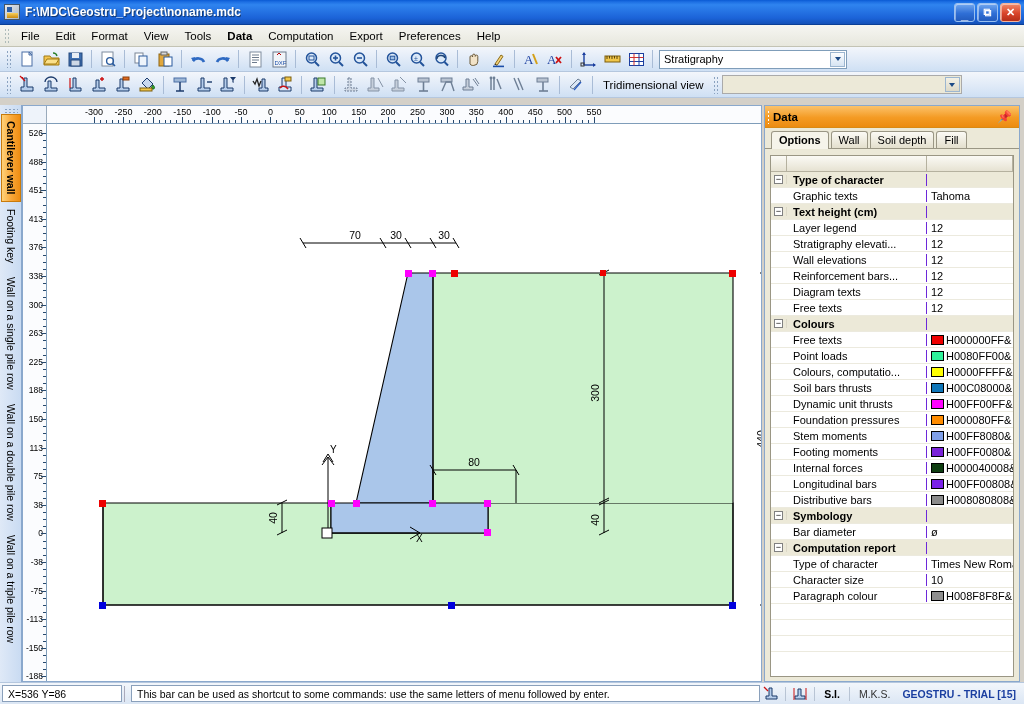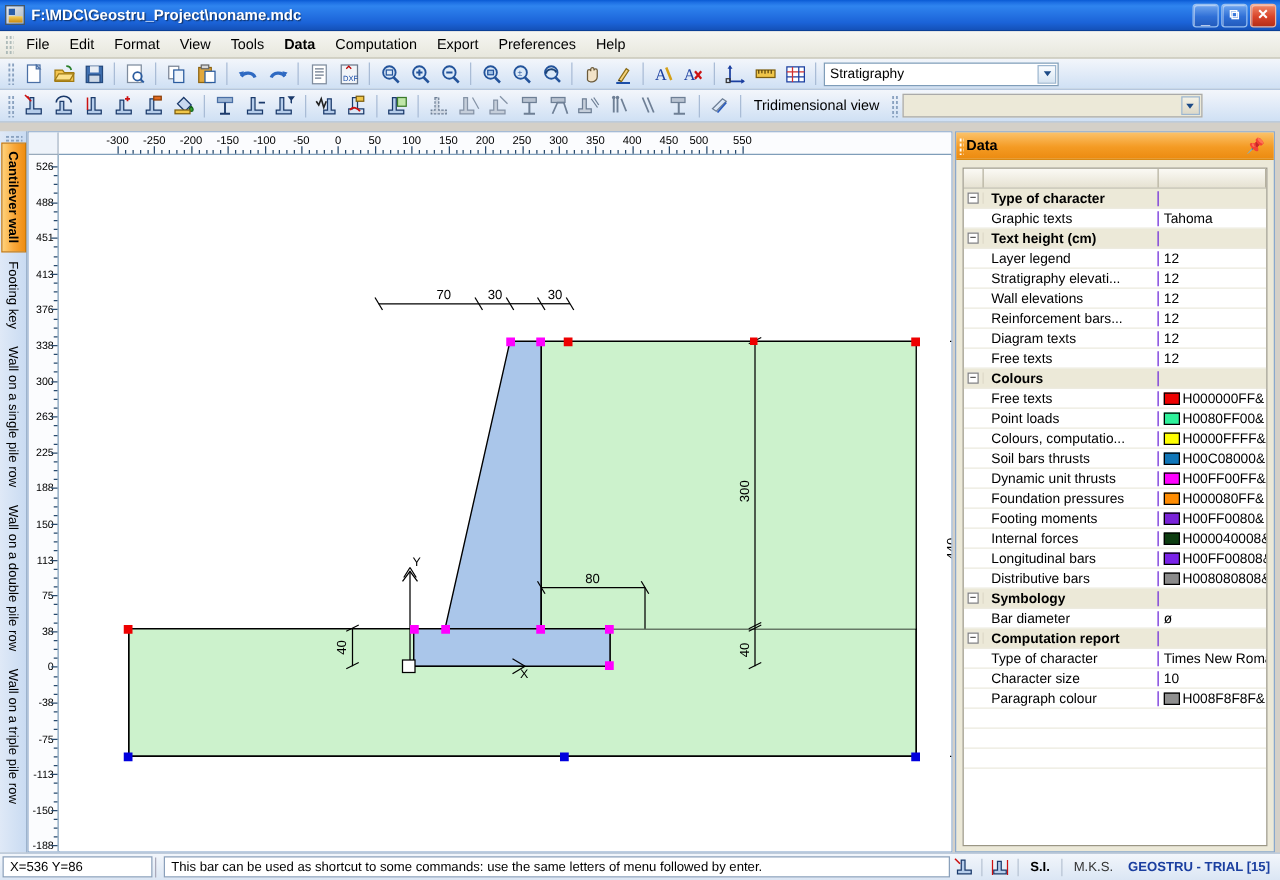--- a/index.html
+++ b/index.html
@@ -666,21 +666,21 @@
         <div class="rtick" style="left: 464.647px; top: 14px; width: 1px; height: 4px;"></div>
         <div class="rtick" style="left: 470.529px; top: 14px; width: 1px; height: 4px;"></div>
         <div class="rtick" style="left: 476.412px; top: 14px; width: 1px; height: 4px;"></div>
         <div class="rtick" style="left: 482.294px; top: 14px; width: 1px; height: 4px;"></div>
         <div class="rlabel" style="left: 475.176px; top: 1px; width: 26px; text-align: center;">450</div>
         <div class="rtick" style="left: 488.176px; top: 11px; width: 1px; height: 7px;"></div>
         <div class="rtick" style="left: 494.059px; top: 14px; width: 1px; height: 4px;"></div>
         <div class="rtick" style="left: 499.941px; top: 14px; width: 1px; height: 4px;"></div>
         <div class="rtick" style="left: 505.824px; top: 14px; width: 1px; height: 4px;"></div>
         <div class="rtick" style="left: 511.706px; top: 14px; width: 1px; height: 4px;"></div>
-        <div class="rlabel" style="left: 504.588px; top: 1px; width: 26px; text-align: left;">500</div>
+        <div class="rlabel" style="left: 504.588px; top: 1px; width: 26px; text-align: center;">500</div>
         <div class="rtick" style="left: 517.588px; top: 11px; width: 1px; height: 7px;"></div>
         <div class="rtick" style="left: 523.471px; top: 14px; width: 1px; height: 4px;"></div>
         <div class="rtick" style="left: 529.353px; top: 14px; width: 1px; height: 4px;"></div>
         <div class="rtick" style="left: 535.235px; top: 14px; width: 1px; height: 4px;"></div>
         <div class="rtick" style="left: 541.118px; top: 14px; width: 1px; height: 4px;"></div>
         <div class="rlabel" style="left: 534px; top: 1px; width: 26px; text-align: center;">550</div>
         <div class="rtick" style="left: 547px; top: 11px; width: 1px; height: 7px;"></div>
       </div>
     <div class="ruler-v" id="ruler-v">
         <div class="rlabel" style="left: 1px; top: 4px; width: 19px; text-align: right; font-size: 8.5px;">526</div>
@@ -880,20 +880,26 @@
       </svg>
     </div>
   </div>
 
   <div class="rpanel">
     <div class="rpanel-title">
       <span class="pgrip"></span>
       <span>Data</span>
       <span class="pin">📌</span>
     </div>
+    <div class="tabrow">
+      <div class="ptab sel">Options</div>
+      <div class="ptab">Wall</div>
+      <div class="ptab">Soil depth</div>
+      <div class="ptab">Fill</div>
+    </div>
     <div class="gridwrap">
       <div class="ghead">
         <div style="width:16px;"></div>
         <div style="width:140px;"></div>
         <div style="flex:1;"></div>
       </div>
       <div id="grid-rows">
           <div class="grow gcat">
             <div class="gexp">
               <b>−</b>
@@ -1009,20 +1015,28 @@
               <span class="swatch" style="background: rgb(255, 0, 255);"></span>
               <span>H00FF00FF&amp;</span>
             </div>
           </div>
           <div class="grow">
             <div class="gexp"></div>
             <div class="gname">Foundation pressures</div>
             <div class="gval">
               <span class="swatch" style="background: rgb(255, 140, 0);"></span>
               <span>H000080FF&amp;</span>
+            </div>
+          </div>
+          <div class="grow">
+            <div class="gexp"></div>
+            <div class="gname">Stem moments</div>
+            <div class="gval">
+              <span class="swatch" style="background: rgb(127, 159, 232);"></span>
+              <span>H00FF8080&amp;</span>
             </div>
           </div>
           <div class="grow">
             <div class="gexp"></div>
             <div class="gname">Footing moments</div>
             <div class="gval">
               <span class="swatch" style="background: rgb(122, 34, 216);"></span>
               <span>H00FF0080&amp;</span>
             </div>
           </div>

